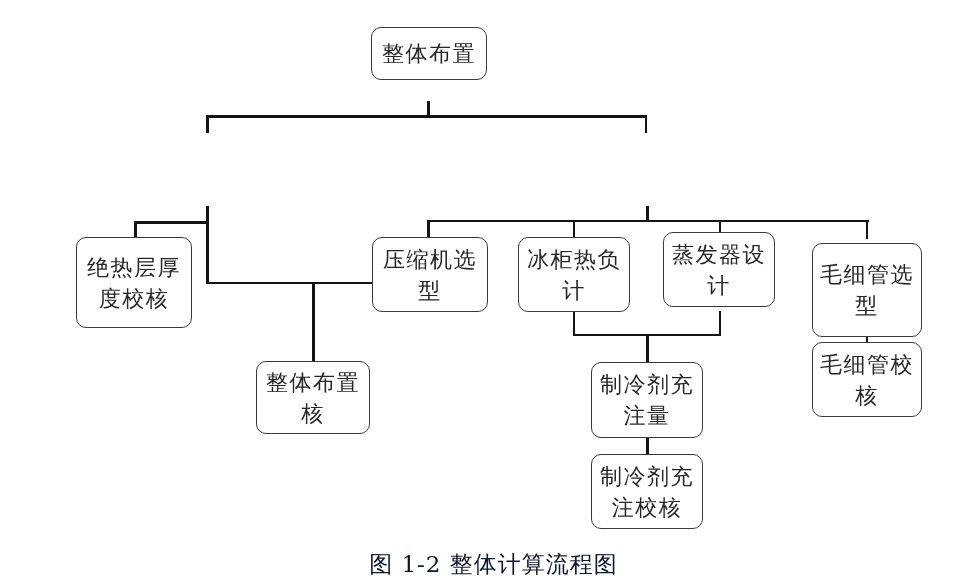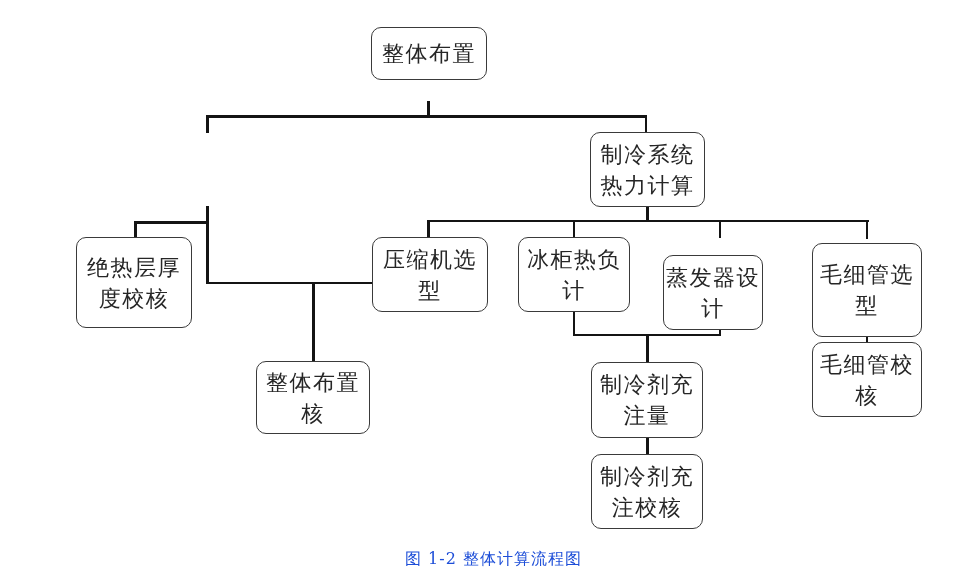--- a/index.html
+++ b/index.html
@@ -40,41 +40,39 @@
   }
   .hline { height: 2.5px; }
   .vline { width: 2.5px; }
   .caption {
     position: absolute;
     left: 0;
     top: 549px;
     width: 100%;
     text-align: center;
     text-indent: 28px;
-    font-size: 16px;
+    font-size: 23px;
     letter-spacing: 1px;
-    color: #1d4ed8;
+    color: #0f172a;
     font-family: "DejaVu Serif", "Liberation Serif", serif;
   }
 </style>
 </head>
 <body>
 
 <div class="canvas">
 
   <div class="node" style="left:371px; top:27px;  width:116px; height:53px;">整体布置</div>
-  <div class="node" style="left:590px; top:132px; width:115px; height:75px;">制冷系统
-热力计算</div>
   <div class="node" style="left:76px;  top:237px; width:116px; height:91px;">绝热层厚
 度校核</div>
   <div class="node" style="left:372px; top:237px; width:116px; height:75px;">压缩机选
 型</div>
   <div class="node" style="left:518px; top:237px; width:112px; height:75px;">冰柜热负
 计</div>
-  <div class="node" style="left:663px; top:255px; width:100px; height:75px;">蒸发器设
+  <div class="node" style="left:663px; top:232px; width:112px; height:75px;">蒸发器设
 计</div>
   <div class="node" style="left:812px; top:243px; width:110px; height:94px;">毛细管选
 型</div>
   <div class="node" style="left:256px; top:361px; width:114px; height:73px;">整体布置
 核</div>
   <div class="node" style="left:591px; top:362px; width:112px; height:76px;">制冷剂充
 注量</div>
   <div class="node" style="left:812px; top:342px; width:110px; height:75px;">毛细管校
 核</div>
   <div class="node" style="left:591px; top:454px; width:112px; height:75px;">制冷剂充

